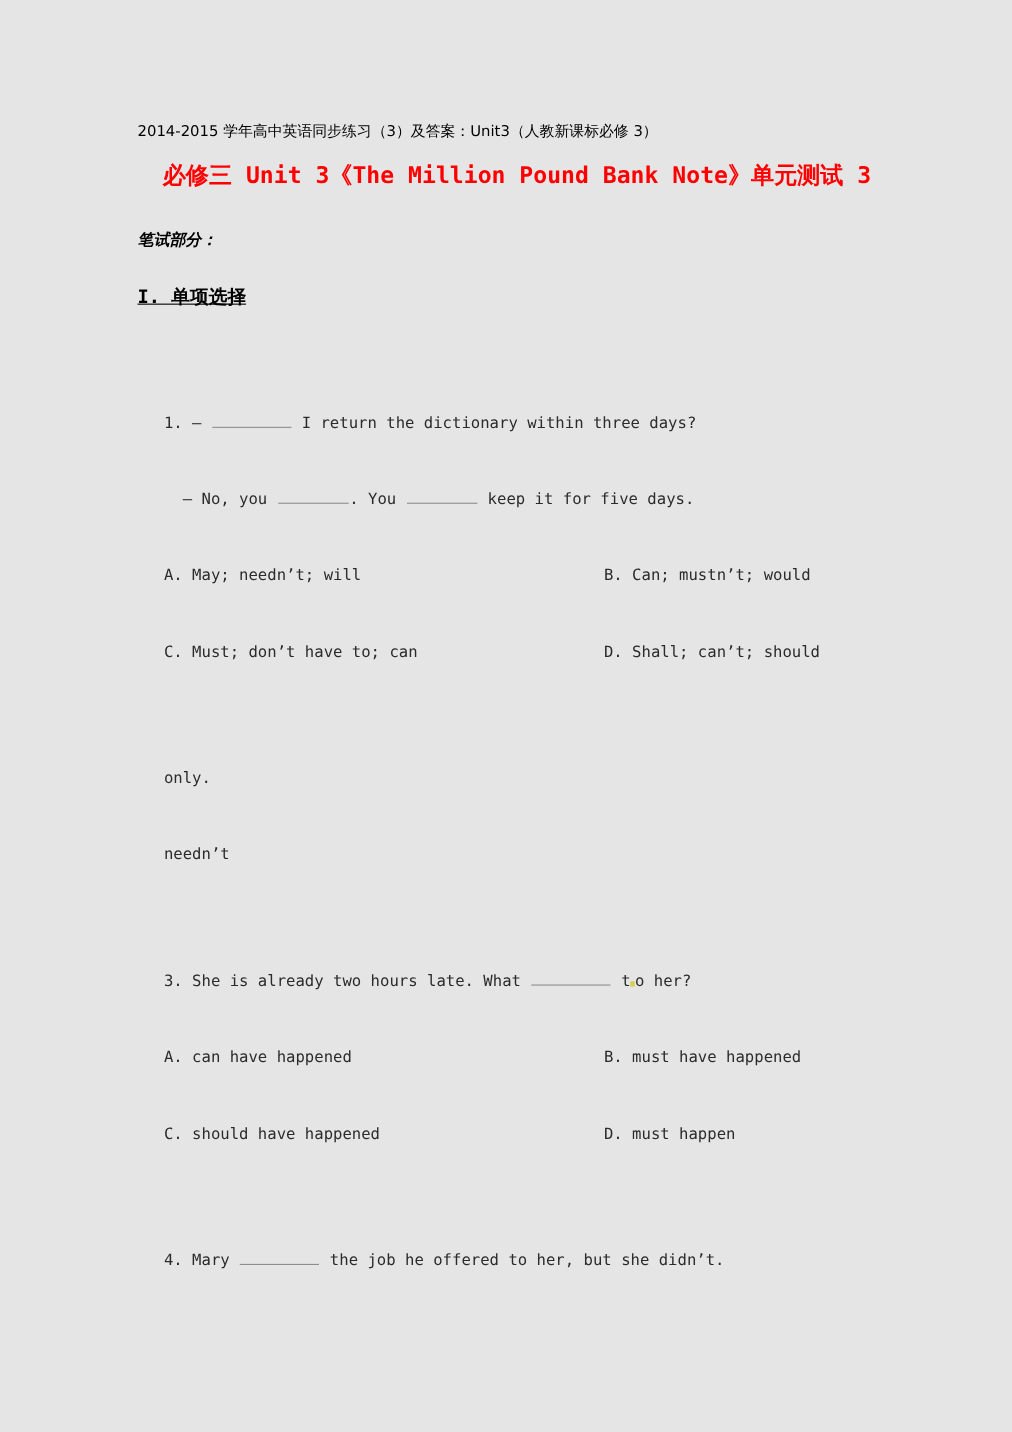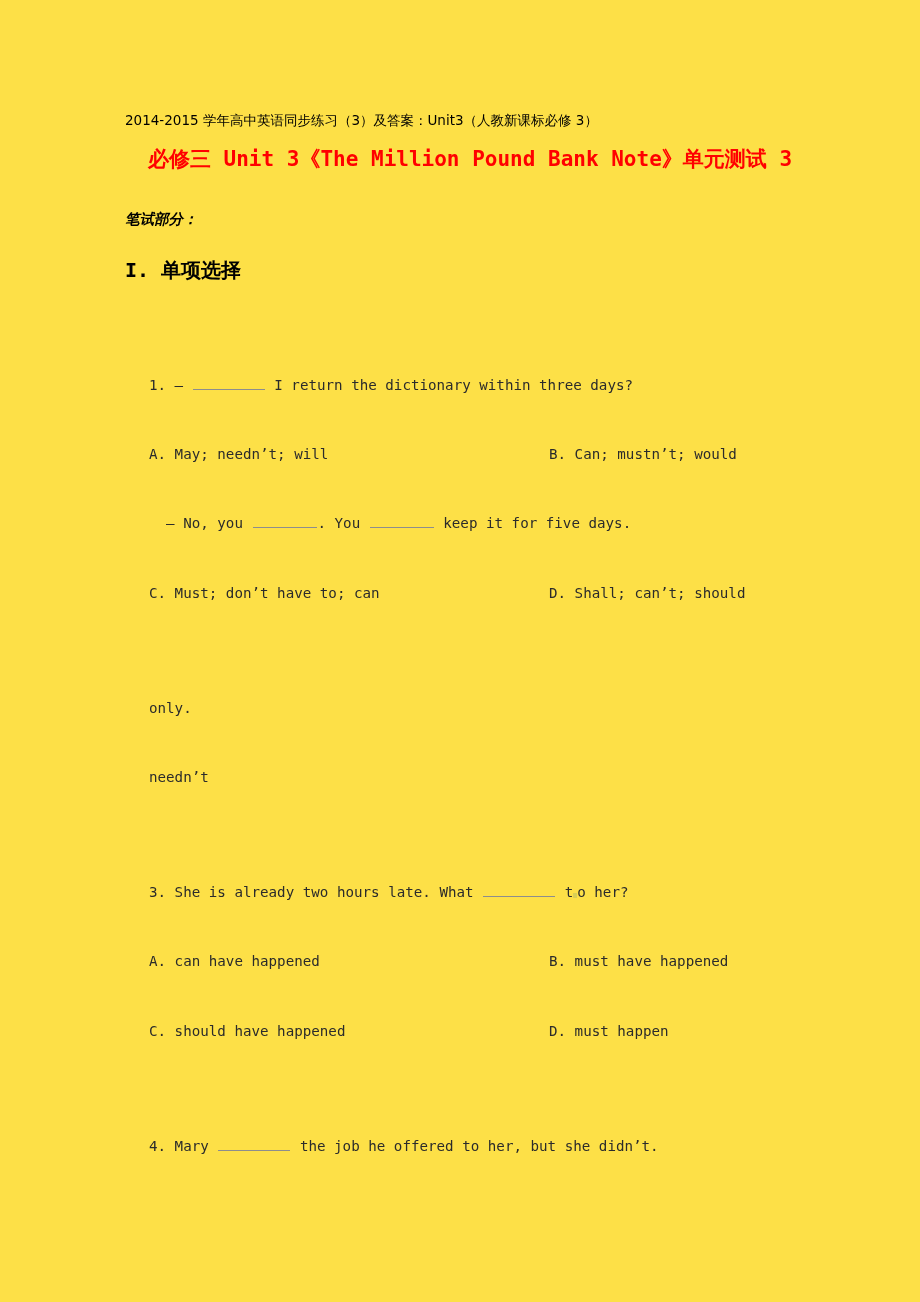--- a/index.html
+++ b/index.html
@@ -16,21 +16,21 @@
     font-family: "DejaVu Sans Mono", "Liberation Mono", monospace;
     color: #1a1a1a;
   }
 
   .page {
     position: absolute;
     left: 0;
     top: 0;
     width: 920px;
     height: 1302px;
-    background: #fde047;
+    background: #e5e5e5;
   }
 
   
   .doc-header {
     position: absolute;
     left: 125px;
     top: 110px;
     width: 680px;
     font-family: "DejaVu Sans", "Liberation Sans", sans-serif;
     font-size: 13.5px;
@@ -61,21 +61,22 @@
     font-family: "DejaVu Sans", "Liberation Sans", sans-serif;
     font-weight: bold;
     font-size: 14.5px;
     line-height: 22px;
     color: #000000;
   }
   .section-label.part { top: 208px; font-style: italic; }
   .section-label.roman {
     top: 259px;
     font-family: "DejaVu Sans Mono", "Liberation Mono", monospace;
-    font-size: 20px;
+    font-size: 17px;
+    text-decoration: underline;
   }
 
   
   .qbody {
     position: absolute;
     left: 125px;
     top: 282px;
     width: 680px;
     font-size: 14.2px;
     line-height: 23.05px;
@@ -134,22 +135,22 @@
 
   <div class="doc-title" style="color:#FF0000;">必修三  Unit 3《The Million Pound Bank Note》单元测试 3</div>
 
   <div class="section-label part">笔试部分：</div>
   <div class="section-label roman">I. 单项选择</div>
 
   <div class="qbody">
 
     
     <div class="line"><span>1. — </span><span class="blank w1"></span><span> I return the dictionary within three days?</span></div>
+    <div class="line"><span>  — No, you </span><span class="blank w2"></span><span>. You </span><span class="blank w2"></span><span> keep it for five days.</span></div>
     <div class="line"><span class="opt a">A. May; needn’t; will</span><span class="opt bhalf">B. Can; mustn’t; would</span></div>
-    <div class="line"><span>  — No, you </span><span class="blank w2"></span><span>. You </span><span class="blank w2"></span><span> keep it for five days.</span></div>
     <div class="line"><span class="opt a">C. Must; don’t have to; can</span><span class="opt bhalf">D. Shall; can’t; should</span></div>
 
     
     <div class="line"><span>only.</span></div>
     <div class="line"><span class="opt a">needn’t</span></div>
 
     
     <div class="line"><span>3. She is already two hours late. What </span><span class="blank w1"></span><span> t</span><span class="speck pale"></span><span>o her?</span></div>
     <div class="line"><span class="opt a">A. can have happened</span><span class="opt bhalf">B. must have happened</span></div>
     <div class="line"><span class="opt a">C. should have happened</span><span class="opt bhalf">D. must happen</span></div>

